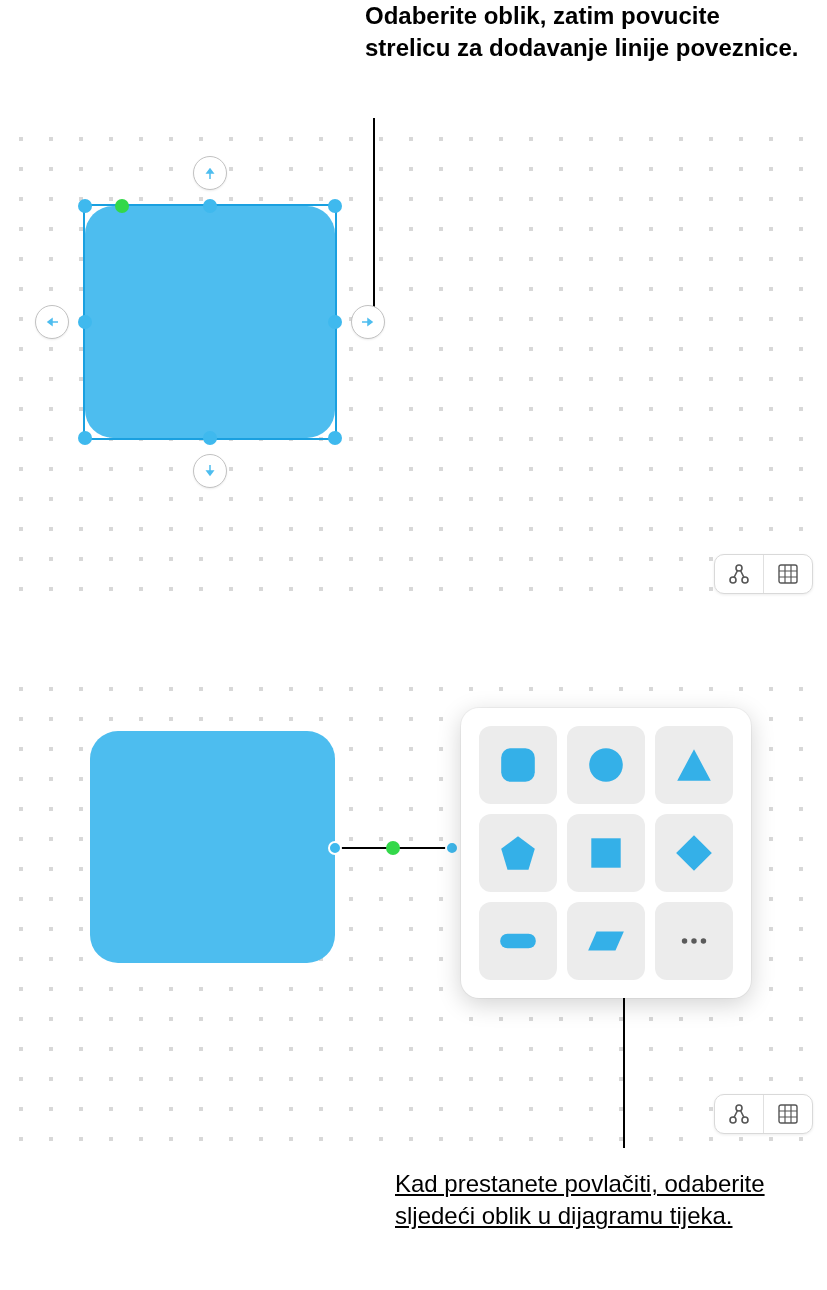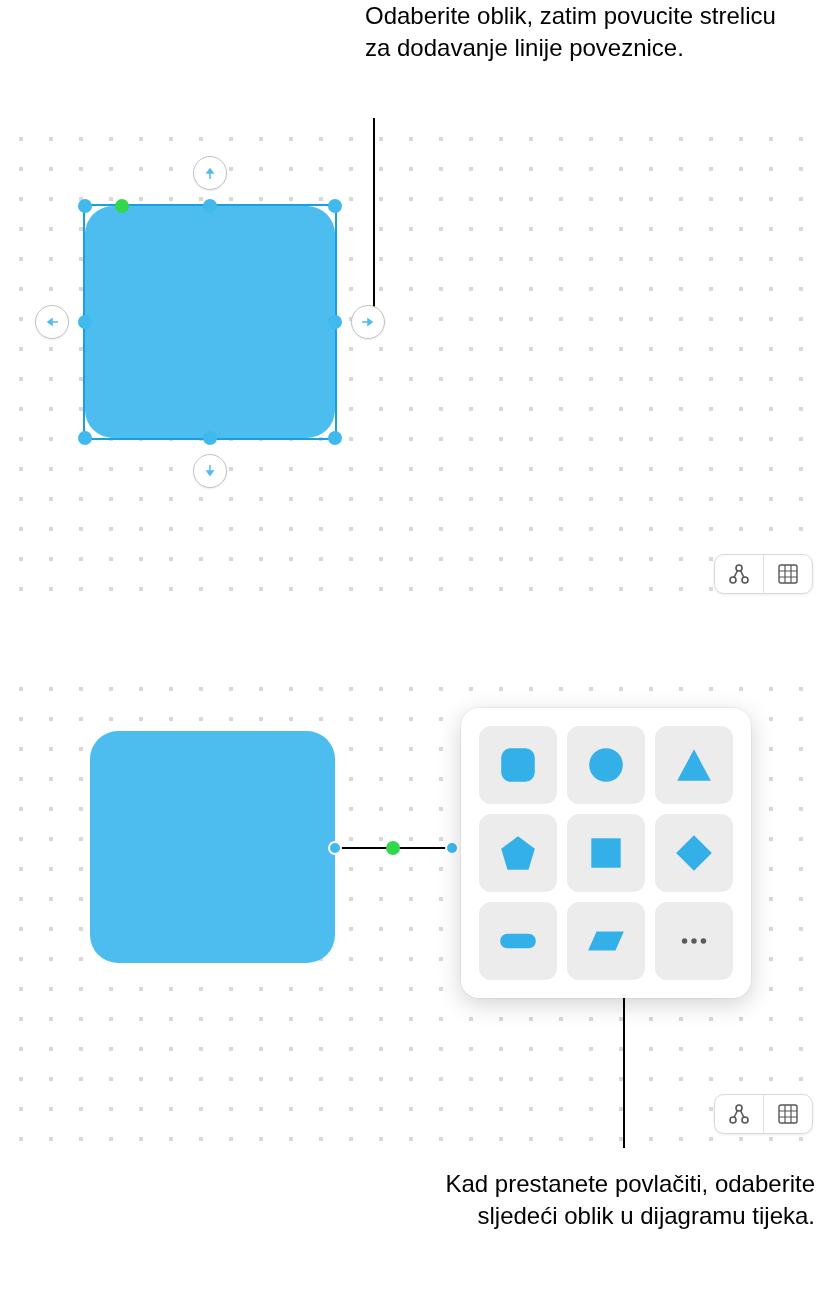--- a/index.html
+++ b/index.html
@@ -112,21 +112,21 @@
 
   
   .leader {
     position: absolute;
     background: #000;
   }
 </style>
 </head>
 <body>
 
-<div style="position:relative; width:801px; height:118px;">
+<div style="position:relative; width:801px; height:118px;font-weight:bold;">
   <div class="callout" style="left:365px; top:0; width:440px;">Odaberite oblik, zatim povucite strelicu za dodavanje linije poveznice.</div>
 </div>
 
 <div class="canvas" style="height:490px;">
   <div class="dotgrid"></div>
 
   <div class="leader" style="left:373px; top:0; width:1.5px; height:190px;"></div>
 
   <div class="shape-sq" style="left:85px; top:88px; width:250px; height:232px;"></div>
   <div class="sel-outline" style="left:83px; top:86px; width:254px; height:236px;"></div>
@@ -258,14 +258,14 @@
         <rect x="1" y="1" width="18" height="18" rx="2" fill="none" stroke="#555" stroke-width="1.4"></rect>
         <path d="M7 1 V19 M13 1 V19 M1 7 H19 M1 13 H19" stroke="#555" stroke-width="1.2"></path>
       </svg>
     </div>
   </div>
 
   <div class="leader" style="left:623px; top:330px; width:1.5px; height:150px;"></div>
 </div>
 
 <div style="position:relative; width:827px; height:140px;">
-  <div class="callout" style="left:395px; top:20px; width:420px; text-align:right;">Kad prestanete povlačiti, odaberite sljedeći oblik u dijagramu tijeka.</div>
+  <div class="callout" style="left:395px; top:20px; width:420px; text-align:left;text-decoration:underline;">Kad prestanete povlačiti, odaberite sljedeći oblik u dijagramu tijeka.</div>
 </div>
 
 </body></html>

